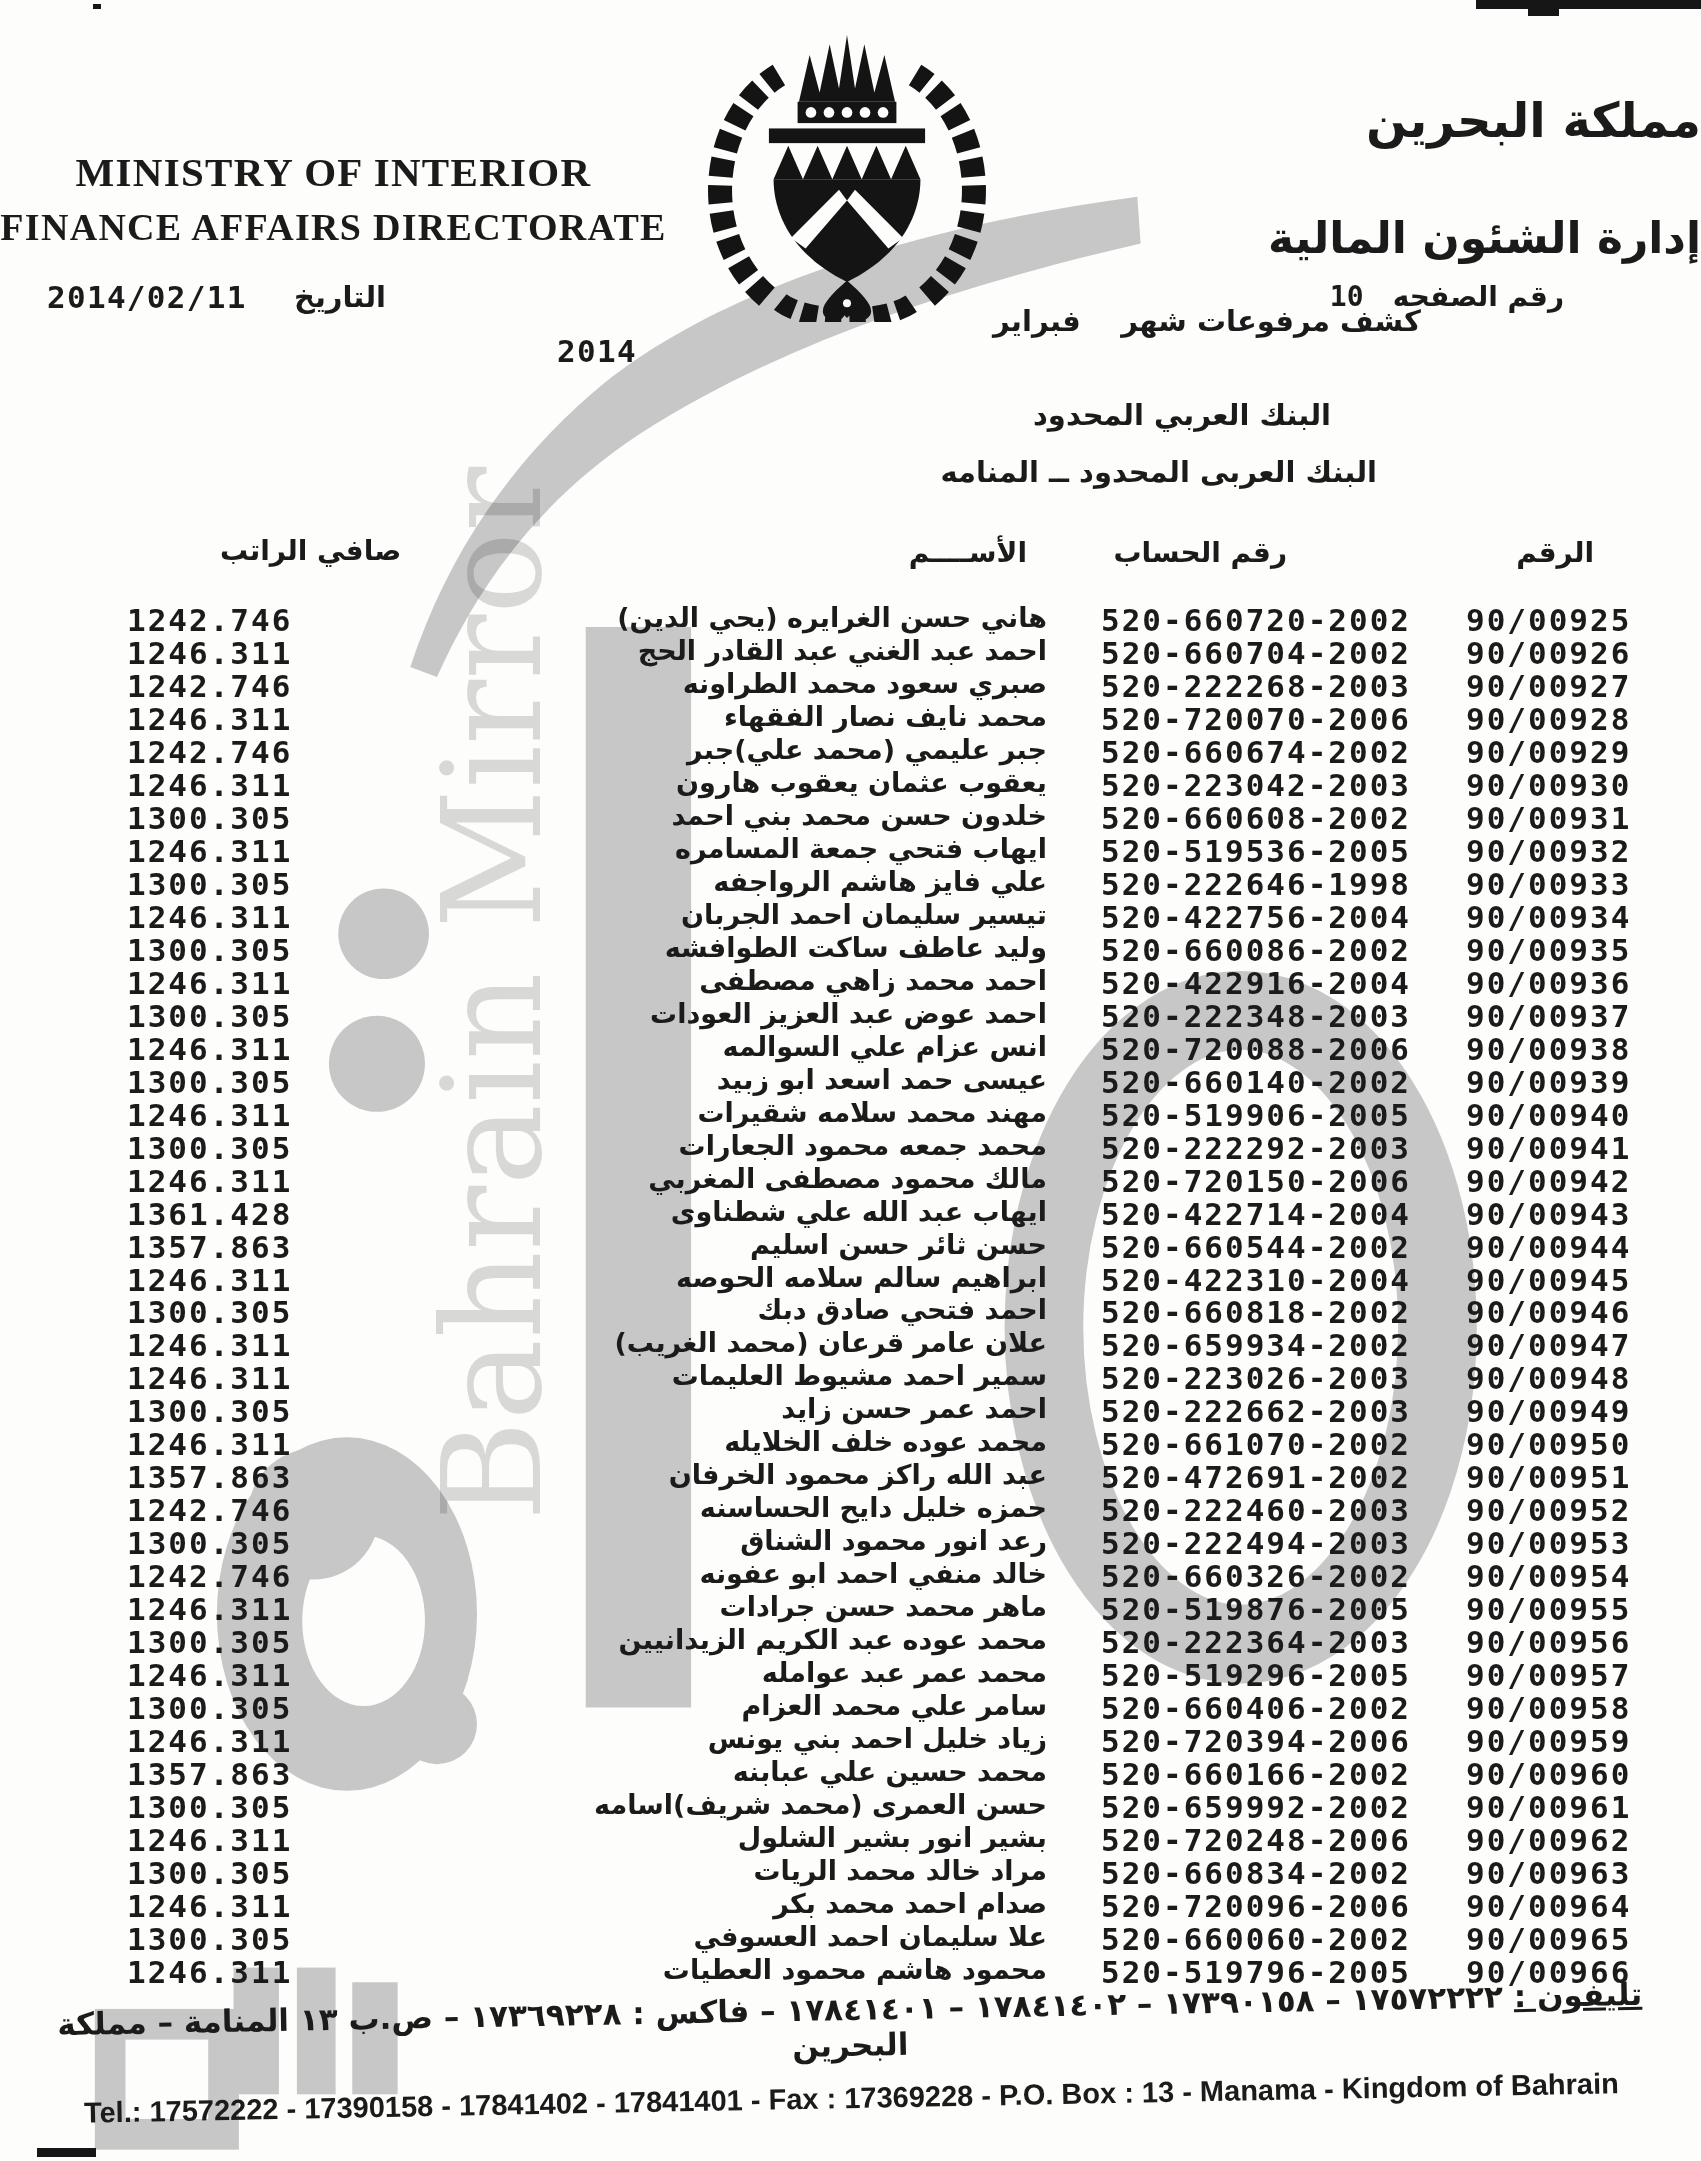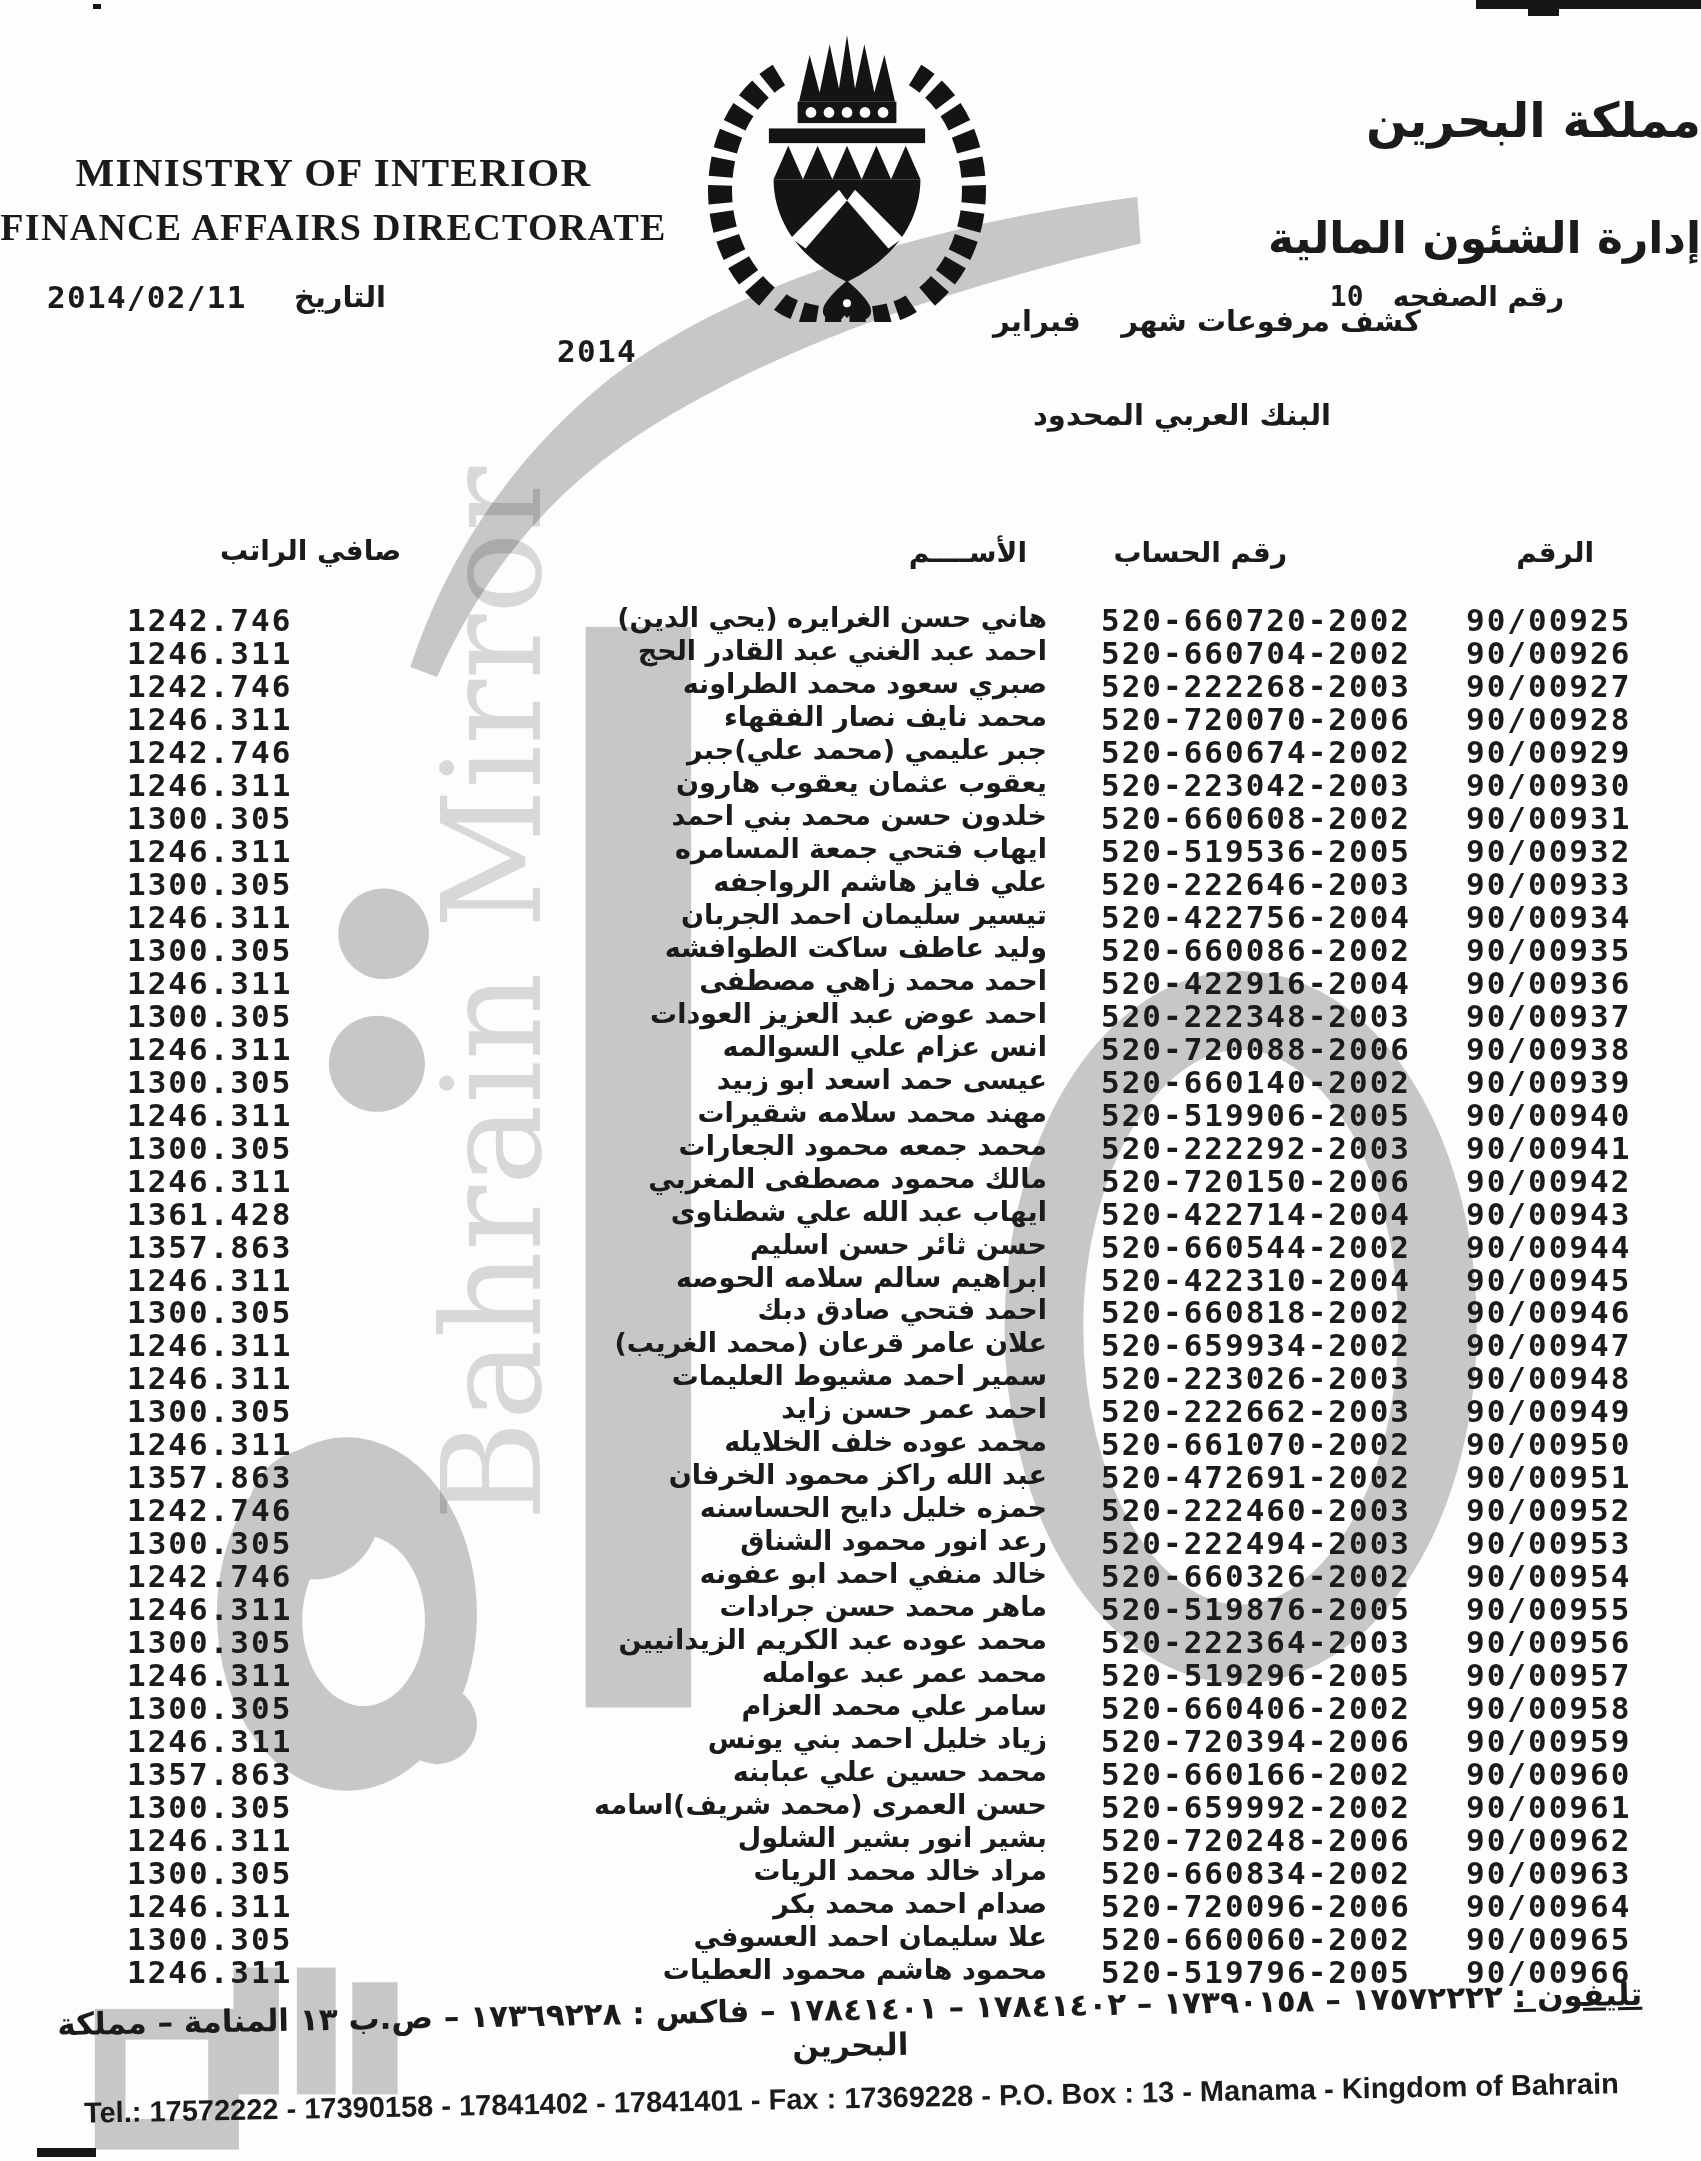--- a/index.html
+++ b/index.html
@@ -120,20 +120,21 @@
       <span class="mono" style="font-size:28px;">10</span>
     </div>
 
     <div class="abs ar stmt" style="right:280px; top:304px;">
       <span>كشف مرفوعات شهر</span>&nbsp;&nbsp;&nbsp;
       <span>فبراير</span>
     </div>
     <div class="abs mono" style="left:557px; top:308px; font-size:31px;margin-top:25px;">2014</div>
 
     <div class="abs ar bank" style="right:370px; top:398px;">البنك العربي المحدود</div>
+    <div class="abs ar bank" style="right:324px; top:455px;">البنك العربى المحدود ــ المنامه</div>
 
     <div class="abs ar thead" style="left:220px; top:534px;">صافي الراتب</div>
     <div class="abs ar thead" style="right:674px; top:536px;">الأســــم</div>
     <div class="abs ar thead" style="right:414px; top:536px;">رقم الحساب</div>
     <div class="abs ar thead" style="right:107px; top:536px;">الرقم</div>
 
     <div id="rows">
         <div class="row" style="top: 602px;">
       <span class="cell net">1242.746</span>
       <span class="cell name">هاني حسن الغرايره (يحي الدين)</span>
@@ -178,21 +179,21 @@
     </div>
         <div class="row" style="top: 833px;">
       <span class="cell net">1246.311</span>
       <span class="cell name">ايهاب فتحي جمعة المسامره</span>
       <span class="cell account">520-519536-2005</span>
       <span class="cell serial">90/00932</span>
     </div>
         <div class="row" style="top: 866px;">
       <span class="cell net">1300.305</span>
       <span class="cell name">علي فايز هاشم الرواجفه</span>
-      <span class="cell account">520-222646-2003</span>
+      <span class="cell account">520-222646-1998</span>
       <span class="cell serial">90/00933</span>
     </div>
         <div class="row" style="top: 899px;">
       <span class="cell net">1246.311</span>
       <span class="cell name">تيسير سليمان احمد الجربان</span>
       <span class="cell account">520-422756-2004</span>
       <span class="cell serial">90/00934</span>
     </div>
         <div class="row" style="top: 932px;">
       <span class="cell net">1300.305</span>

